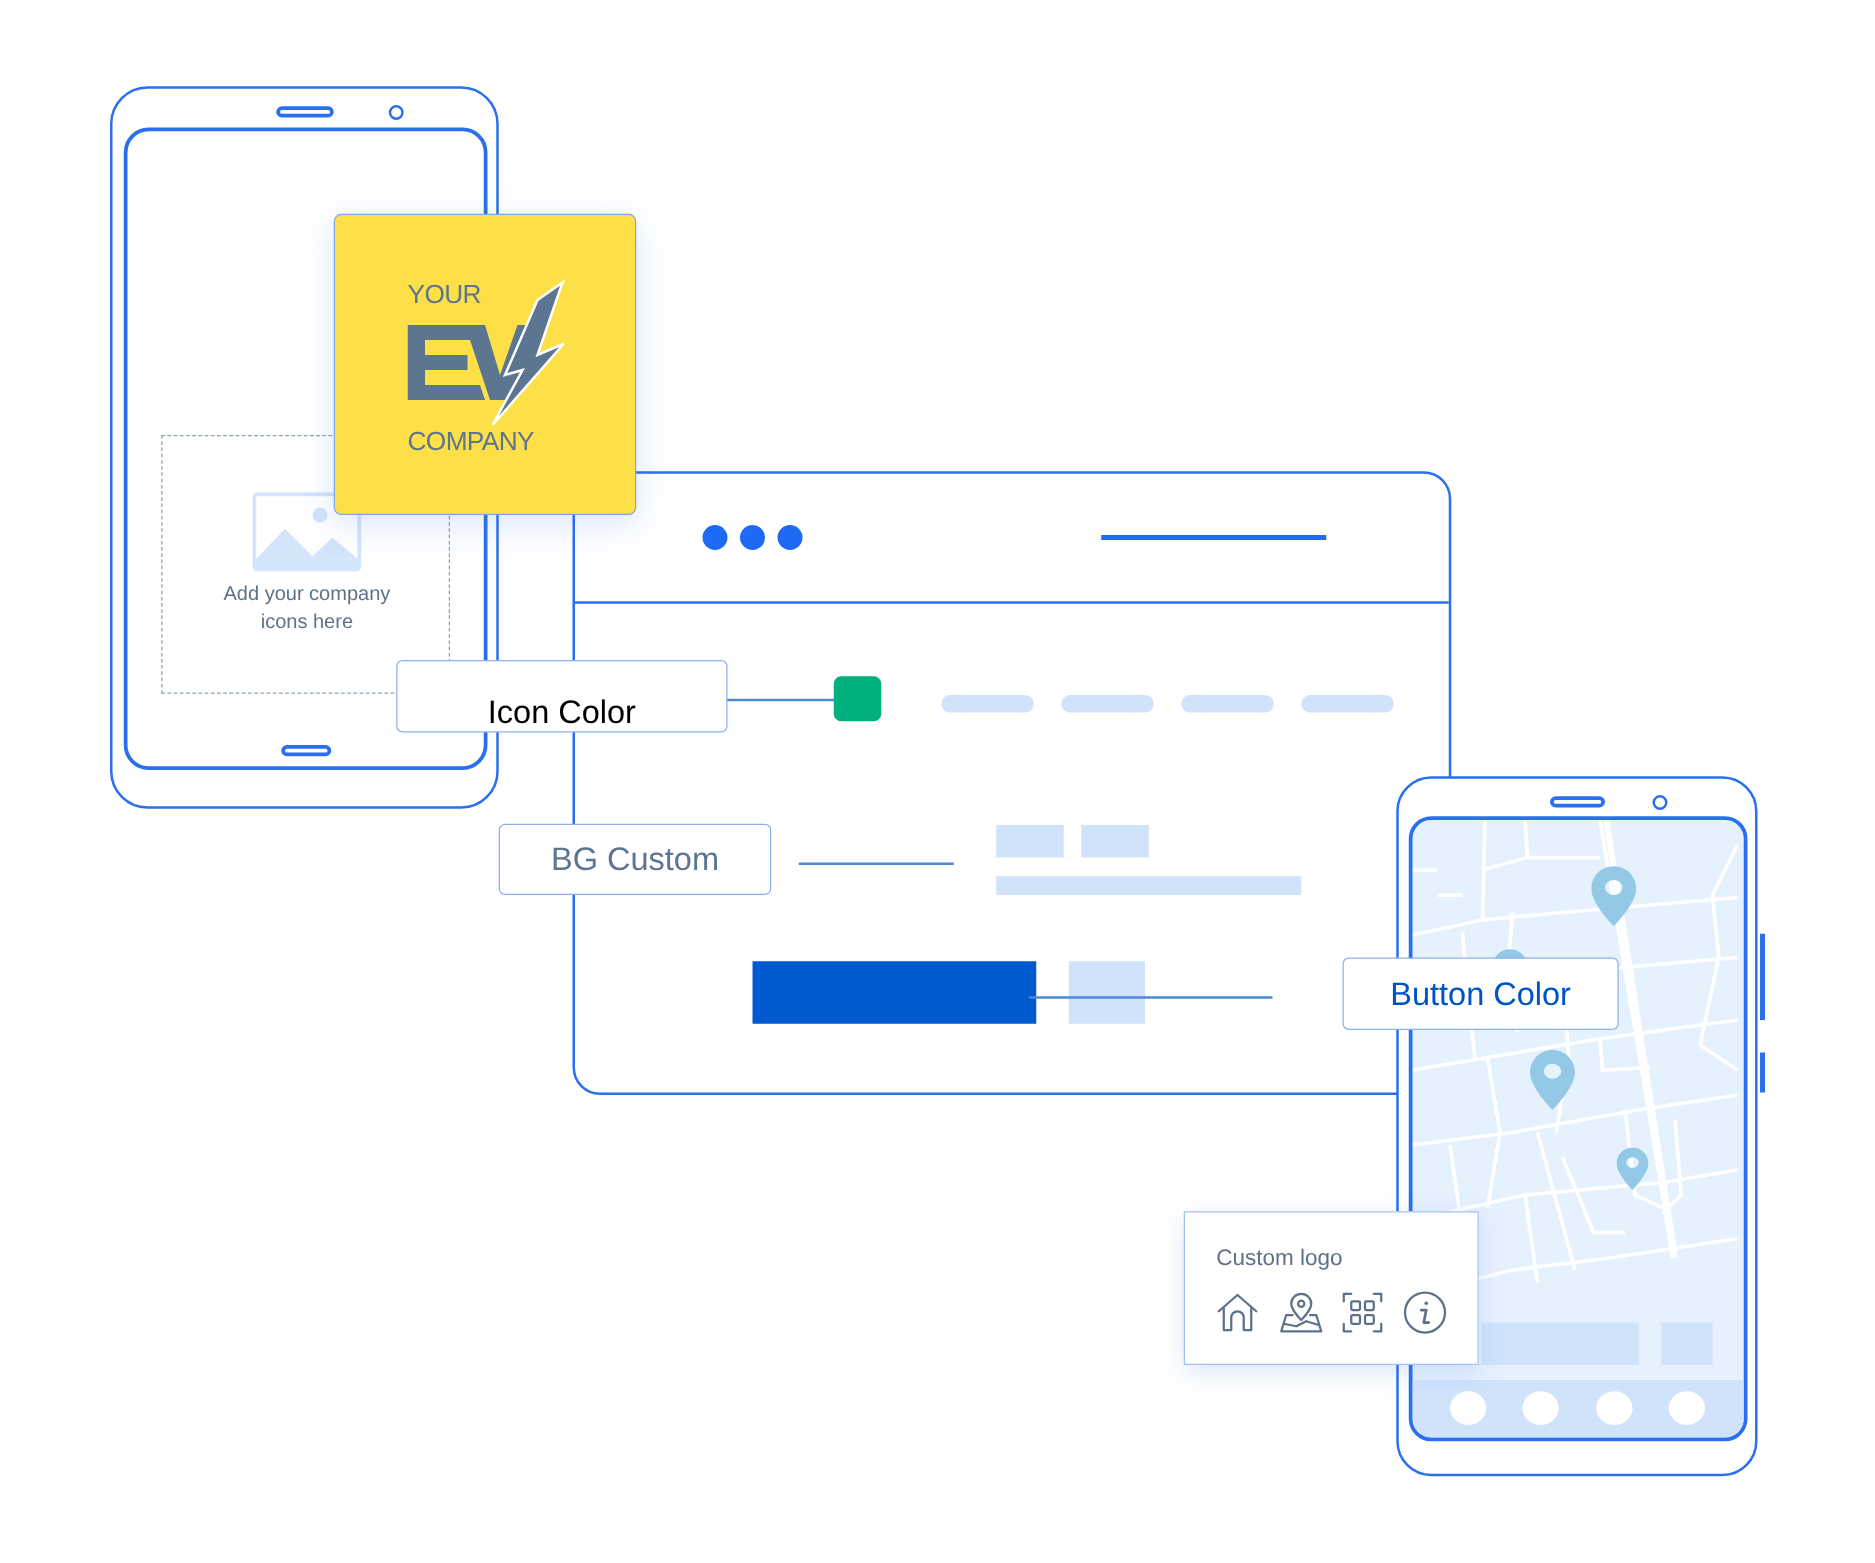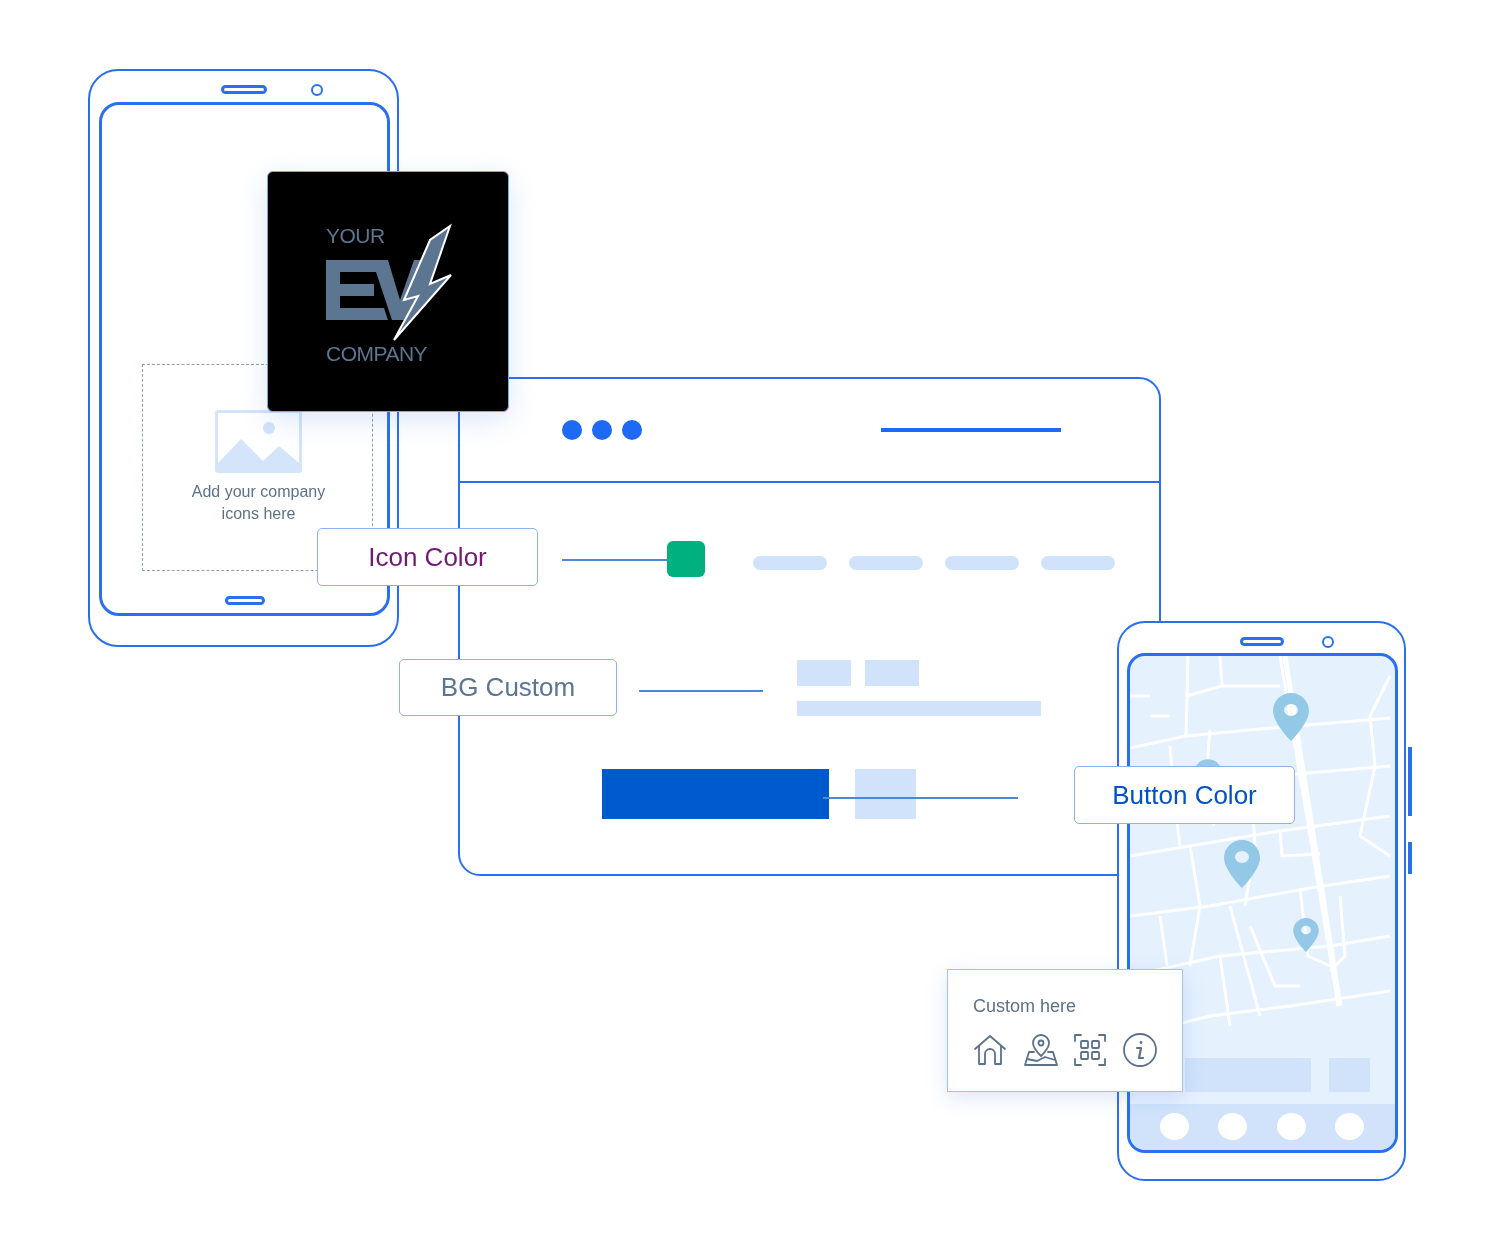--- a/index.html
+++ b/index.html
@@ -6,42 +6,42 @@
   html, body { width: 1500px; height: 1250px; background: #ffffff; overflow: hidden; }
   body { position: relative; font-family: "DejaVu Sans", sans-serif; }
   .abs { position: absolute; }
 
   
   .phone-left { left: 88px; top: 69px; width: 311px; height: 578px; border: 2px solid #2a6ff0; border-radius: 30px; background: #fff; }
   .phone-left .screen { left: 9px; top: 31px; width: 291px; height: 514px; border: 3px solid #2a6ff0; border-radius: 20px; background: #fff; }
   .speaker { border: 3px solid #2a6ff0; border-radius: 6px; background: #fff; }
   .camera { border: 2.5px solid #2a6ff0; border-radius: 50%; background: #fff; }
 
-  .logo-drop { left: 129px; top: 364px; width: 231px; height: 207px; border: 1.5px dashed #8ea2b6; margin-left: 13px; }
+  .logo-drop { left: 129px; top: 348px; width: 231px; height: 207px; border: 1.5px dashed #8ea2b6; }
   .logo-drop .img-ph { left: 72px; top: 45px; width: 87px; height: 63px; background: #d3e4fb; border-radius: 4px; overflow: hidden; }
   .logo-drop .caption { left: 0; top: 116px; width: 231px; text-align: center; color: #5d7189; font-size: 16px; line-height: 22px; font-family: "Liberation Sans", sans-serif; }
 
-  .logo-card { left: 267px; top: 171px; width: 242px; height: 241px; background: #000000; border: 1.5px solid #7aa7ee; border-radius: 6px; box-shadow: 0 8px 28px rgba(60,120,220,0.18); }
+  .logo-card { left: 267px; top: 171px; width: 242px; height: 241px; background: #fde047; border: 1.5px solid #7aa7ee; border-radius: 6px; box-shadow: 0 8px 28px rgba(60,120,220,0.18); }
   .logo-card .your { left: 58px; top: 52px; font-family: "Liberation Sans", sans-serif; font-size: 21px; color: #5c7590; letter-spacing: -0.5px; }
   .logo-card .company { left: 58px; top: 170px; font-family: "Liberation Sans", sans-serif; font-size: 21px; color: #5c7590; letter-spacing: -0.5px; }
 
   
   .browser { left: 458px; top: 377px; width: 703px; height: 499px; border: 2px solid #2a6ff0; border-radius: 4px 22px 22px 22px; background: #fff; }
   .browser .topbar { left: 0; top: 0; width: 699px; height: 104px; border-bottom: 2px solid #2a6ff0; }
   .dot { width: 20px; height: 20px; border-radius: 50%; background: #1f6af5; }
   .urlbar { left: 421px; top: 49px; width: 180px; height: 4px; background: #1f6af5; }
   .pill { height: 14px; width: 74px; border-radius: 8px; background: #d0e3fb; }
   .block { background: #d0e3fb; }
   .icon-swatch { left: 207px; top: 162px; width: 38px; height: 36px; border-radius: 6px; background: #00b07e; }
   .btn-primary { left: 142px; top: 390px; width: 227px; height: 50px; background: #005acf; }
   .btn-secondary { left: 395px; top: 390px; width: 61px; height: 50px; background: #d0e3fb; }
 
   
   .tag { background: #fff; border: 1.5px solid #8db1ee; border-radius: 5px; display: flex; align-items: center; justify-content: center; font-family: "Liberation Sans", sans-serif; font-size: 26px; }
-  .tag-icon { left: 317px; top: 528px; width: 221px; height: 58px; color: #701a75; }
+  .tag-icon { left: 317px; top: 528px; width: 265px; height: 58px; color: #000000; align-items: flex-end; }
   .tag-bg { left: 399px; top: 659px; width: 218px; height: 57px; color: #5c7590; }
   .tag-btn { left: 1046px; top: 766px; width: 221px; height: 58px; color: #0052c7; margin-left: 28px; }
   .connector { height: 1.5px; background: #4e86d8; }
 
   
   .phone-right { left: 1117px; top: 621px; width: 289px; height: 560px; border: 2px solid #2a6ff0; border-radius: 28px; background: #fff; }
   .phone-right .screen { left: 8px; top: 30px; width: 271px; height: 500px; border: 3px solid #2a6ff0; border-radius: 18px; background: #e6f1fe; overflow: hidden; }
   .side-btn { width: 4px; background: #2a6ff0; }
   .map-pin path { fill: #93c8e6; }
   .navbar { left: 0; top: 448px; width: 265px; height: 46px; background: #d0e3fb; }
@@ -182,21 +182,21 @@
   </div>
 </div>
 <div class="abs side-btn" style="left:1408px;top:747px;height:69px;"></div>
 <div class="abs side-btn" style="left:1408px;top:842px;height:32px;"></div>
 
 <div class="abs tag tag-btn">
     <span>Button Color</span>
   </div>
 
 <div class="abs icons-card">
-  <div class="abs title">Custom here</div>
+  <div class="abs title">Custom logo</div>
   <svg class="abs ic" style="left:24px;" viewBox="0 0 36 36">
     <path d="M3 17 L18 4 L33 17"></path>
     <path d="M7 14 V32 H13 V22 a5 5 0 0 1 10 0 V32 H29 V14"></path>
   </svg>
   <svg class="abs ic" style="left:75px;" viewBox="0 0 36 36">
     <path d="M18 24 C18 24 10 16 10 11 a8 8 0 0 1 16 0 C26 16 18 24 18 24 Z"></path>
     <circle cx="18" cy="11" r="2.5"></circle>
     <path d="M11 20 L6 20 L2 33 L34 33 L30 20 L25 20"></path>
     <path d="M4 27 L14 29 L22 25 L32 28"></path>
   </svg>

